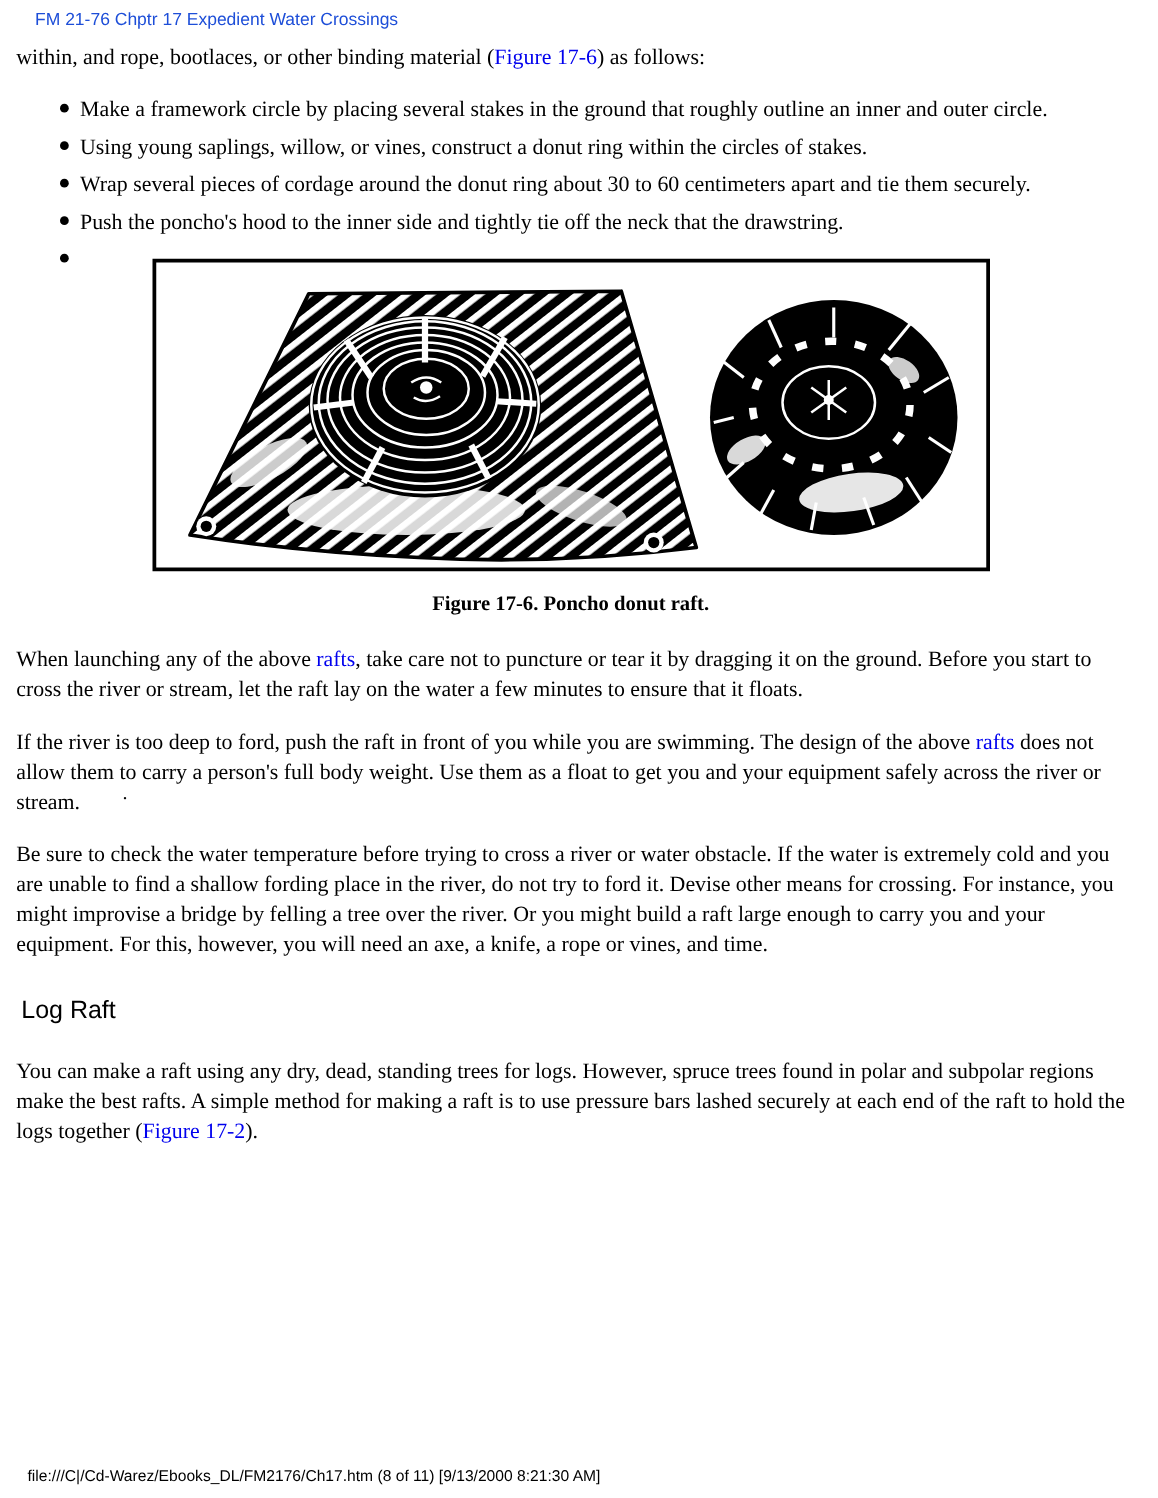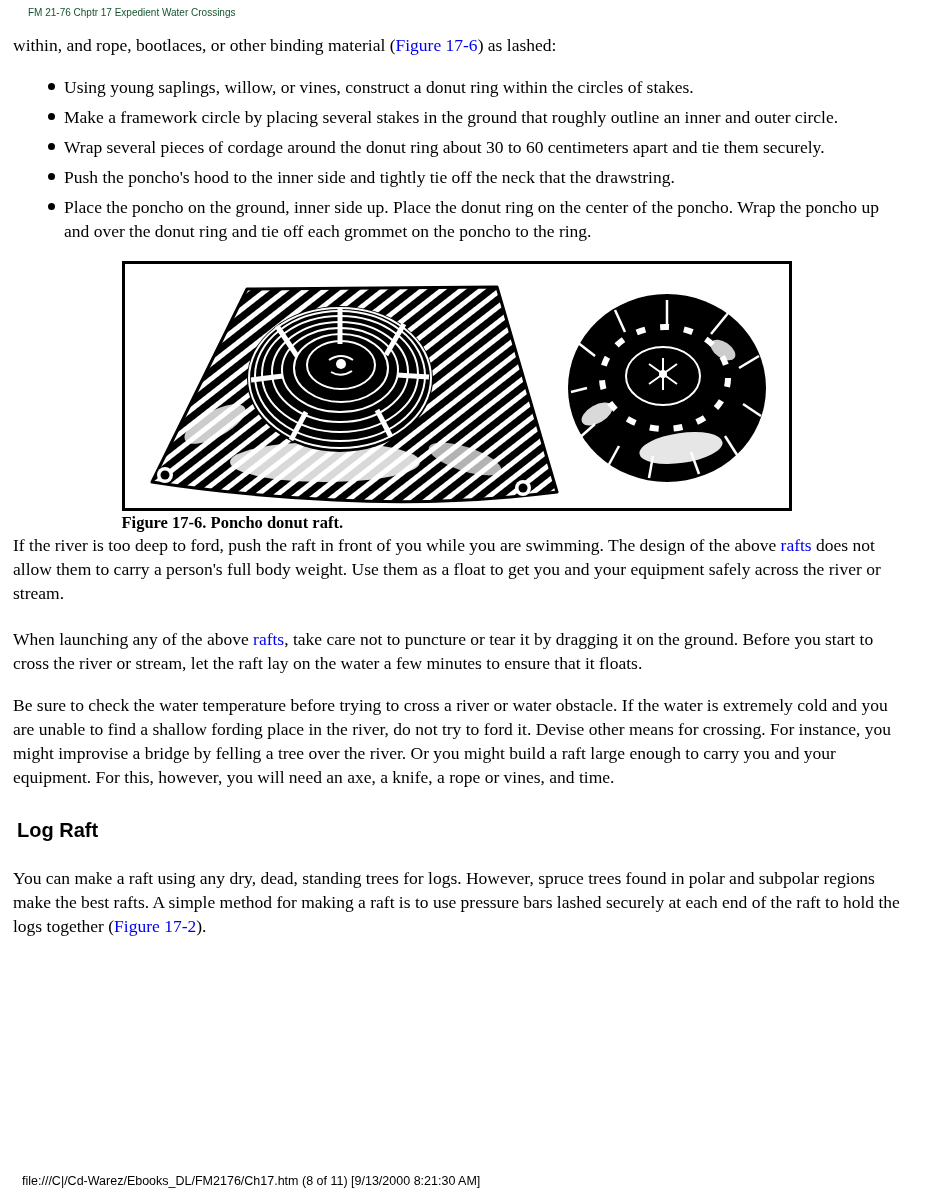--- a/index.html
+++ b/index.html
@@ -9,22 +9,22 @@
     height: 1198px;
     background: #ffffff;
     color: #000000;
     font-family: "Liberation Serif", serif;
     overflow: hidden;
   }
   .print-header {
     position: absolute;
     left: 28px; top: 7px;
     font-family: "Liberation Sans", sans-serif;
-    font-size: 10px;
-    color: #14532d;
+    font-size: 14px;
+    color: #1d4ed8;
     white-space: nowrap;
   }
   .print-footer {
     position: absolute;
     left: 22px; top: 1174px;
     font-family: Liberation Sans, sans-serif;
     font-size: 12.5px;
     color: #000;
     white-space: nowrap;
   }
@@ -65,57 +65,58 @@
     width: 670px;
   }
   .figure-box {
     width: 670px;
     height: 250px;
     border: 3px solid #000;
     box-sizing: border-box;
     background: #fff;
   }
   .figure-caption {
-    margin-top: 2px;
+    margin-top: 16px;
+    text-align: center;
     font-weight: bold;
     font-size: 16.5px;
     font-family: "Liberation Serif", serif;
   }
   .stray-mark {
     position: absolute;
     left: 98px; top: 626px;
     font-size: 16px;
     font-family: "Liberation Serif", serif;
   }
   .section-heading {
     font-family: "Liberation Sans", sans-serif;
-    font-weight: bold;
+    font-weight: normal;
     font-size: 20px;
     margin: 30px 0 24px 4px;
     color: #000;
   }
   .para-gap-lg { margin-top: 22px; }
 </style>
 </head>
 <body>
 
 <div class="page">
 
   <div class="print-header">FM 21-76 Chptr 17 Expedient Water Crossings</div>
 
   <div class="content">
 
-    <p class="body-text"><span>within, and rope, bootlaces, or other binding material (</span><a class="doc-link">Figure 17-6</a><span>) as lashed:</span></p>
+    <p class="body-text"><span>within, and rope, bootlaces, or other binding material (</span><a class="doc-link">Figure 17-6</a><span>) as follows:</span></p>
 
     <ul class="bullet-list">
+      <li><span class="bullet-marker"></span><span>Make a framework circle by placing several stakes in the ground that roughly outline an inner and outer circle.</span></li>
       <li><span class="bullet-marker"></span><span>Using young saplings, willow, or vines, construct a donut ring within the circles of stakes.</span></li>
-      <li><span class="bullet-marker"></span><span>Make a framework circle by placing several stakes in the ground that roughly outline an inner and outer circle.</span></li>
       <li><span class="bullet-marker"></span><span>Wrap several pieces of cordage around the donut ring about 30 to 60 centimeters apart and tie them securely.</span></li>
       <li><span class="bullet-marker"></span><span>Push the poncho's hood to the inner side and tightly tie off the neck that the drawstring.</span></li>
-      <li><span class="bullet-marker"></span><span>Place the poncho on the ground, inner side up. Place the donut ring on the center of the poncho. Wrap the poncho up and over the donut ring and tie off each grommet on the poncho to the ring.</span></li>
+      <li><span class="bullet-marker"></span></li>
     </ul>
 
     <div class="figure-wrap">
       <div class="figure-box">
         <svg width="664" height="244" viewBox="0 0 664 244" xmlns="http://www.w3.org/2000/svg">
           <defs>
             <pattern id="hatch" patternUnits="userSpaceOnUse" width="12" height="12" patternTransform="rotate(-38)">
               <rect width="12" height="12" fill="#ffffff"></rect>
               <rect y="2" width="12" height="7" fill="#000000"></rect>
             </pattern>
@@ -185,24 +186,24 @@
 
             <ellipse cx="556" cy="184" rx="42" ry="15" fill="#fff" opacity="0.9" transform="rotate(-8 556 184)"></ellipse>
             <ellipse cx="472" cy="150" rx="17" ry="9" fill="#fff" opacity="0.85" transform="rotate(-30 472 150)"></ellipse>
             <ellipse cx="598" cy="86" rx="14" ry="8" fill="#fff" opacity="0.8" transform="rotate(35 598 86)"></ellipse>
           </g>
         </svg>
       </div>
       <div class="figure-caption">Figure 17-6. Poncho donut raft.</div>
     </div>
 
+    <p class="body-text para-gap-lg"><span>When launching any of the above </span><a class="doc-link">rafts</a><span>, take care not to puncture or tear it by dragging it on the ground. Before you start to cross the river or stream, let the raft lay on the water a few minutes to ensure that it floats.</span></p>
+
     <p class="body-text"><span>If the river is too deep to ford, push the raft in front of you while you are swimming. The design of the above </span><a class="doc-link">rafts</a><span> does not allow them to carry a person's full body weight. Use them as a float to get you and your equipment safely across the river or stream.</span></p>
 
-    <p class="body-text para-gap-lg"><span>When launching any of the above </span><a class="doc-link">rafts</a><span>, take care not to puncture or tear it by dragging it on the ground. Before you start to cross the river or stream, let the raft lay on the water a few minutes to ensure that it floats.</span></p>
-
     <p class="body-text">Be sure to check the water temperature before trying to cross a river or water obstacle. If the water is extremely cold and you are unable to find a shallow fording place in the river, do not try to ford it. Devise other means for crossing. For instance, you might improvise a bridge by felling a tree over the river. Or you might build a raft large enough to carry you and your equipment. For this, however, you will need an axe, a knife, a rope or vines, and time.</p>
 
     <h2 class="section-heading">Log Raft</h2>
 
     <p class="body-text"><span>You can make a raft using any dry, dead, standing trees for logs. However, spruce trees found in polar and subpolar regions make the best rafts. A simple method for making a raft is to use pressure bars lashed securely at each end of the raft to hold the logs together (</span><a class="doc-link">Figure 17-2</a><span>).</span></p>
 
   </div>
 
   <div class="stray-mark">.</div>
 

